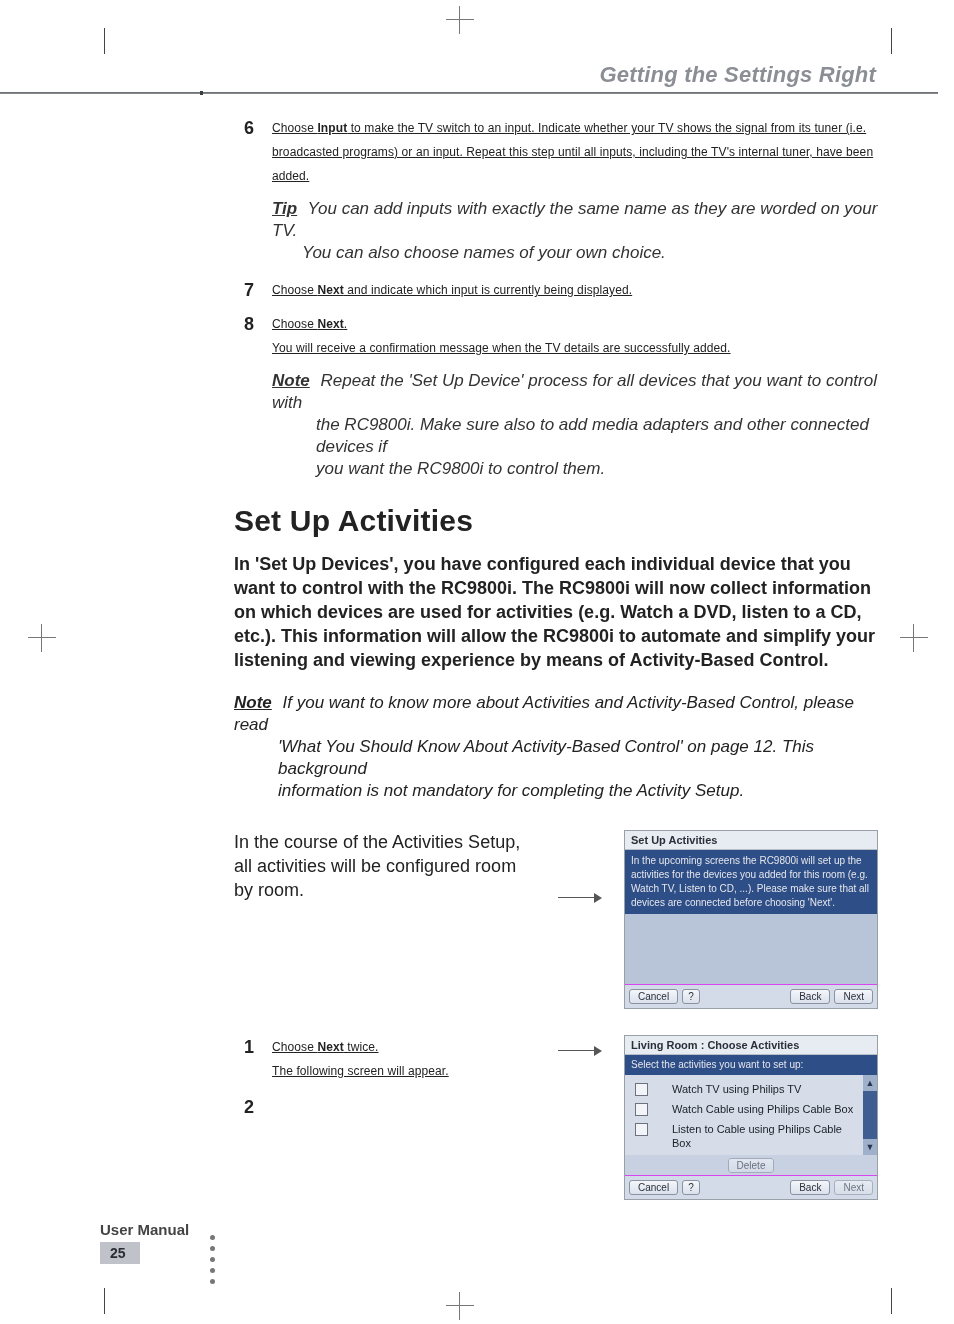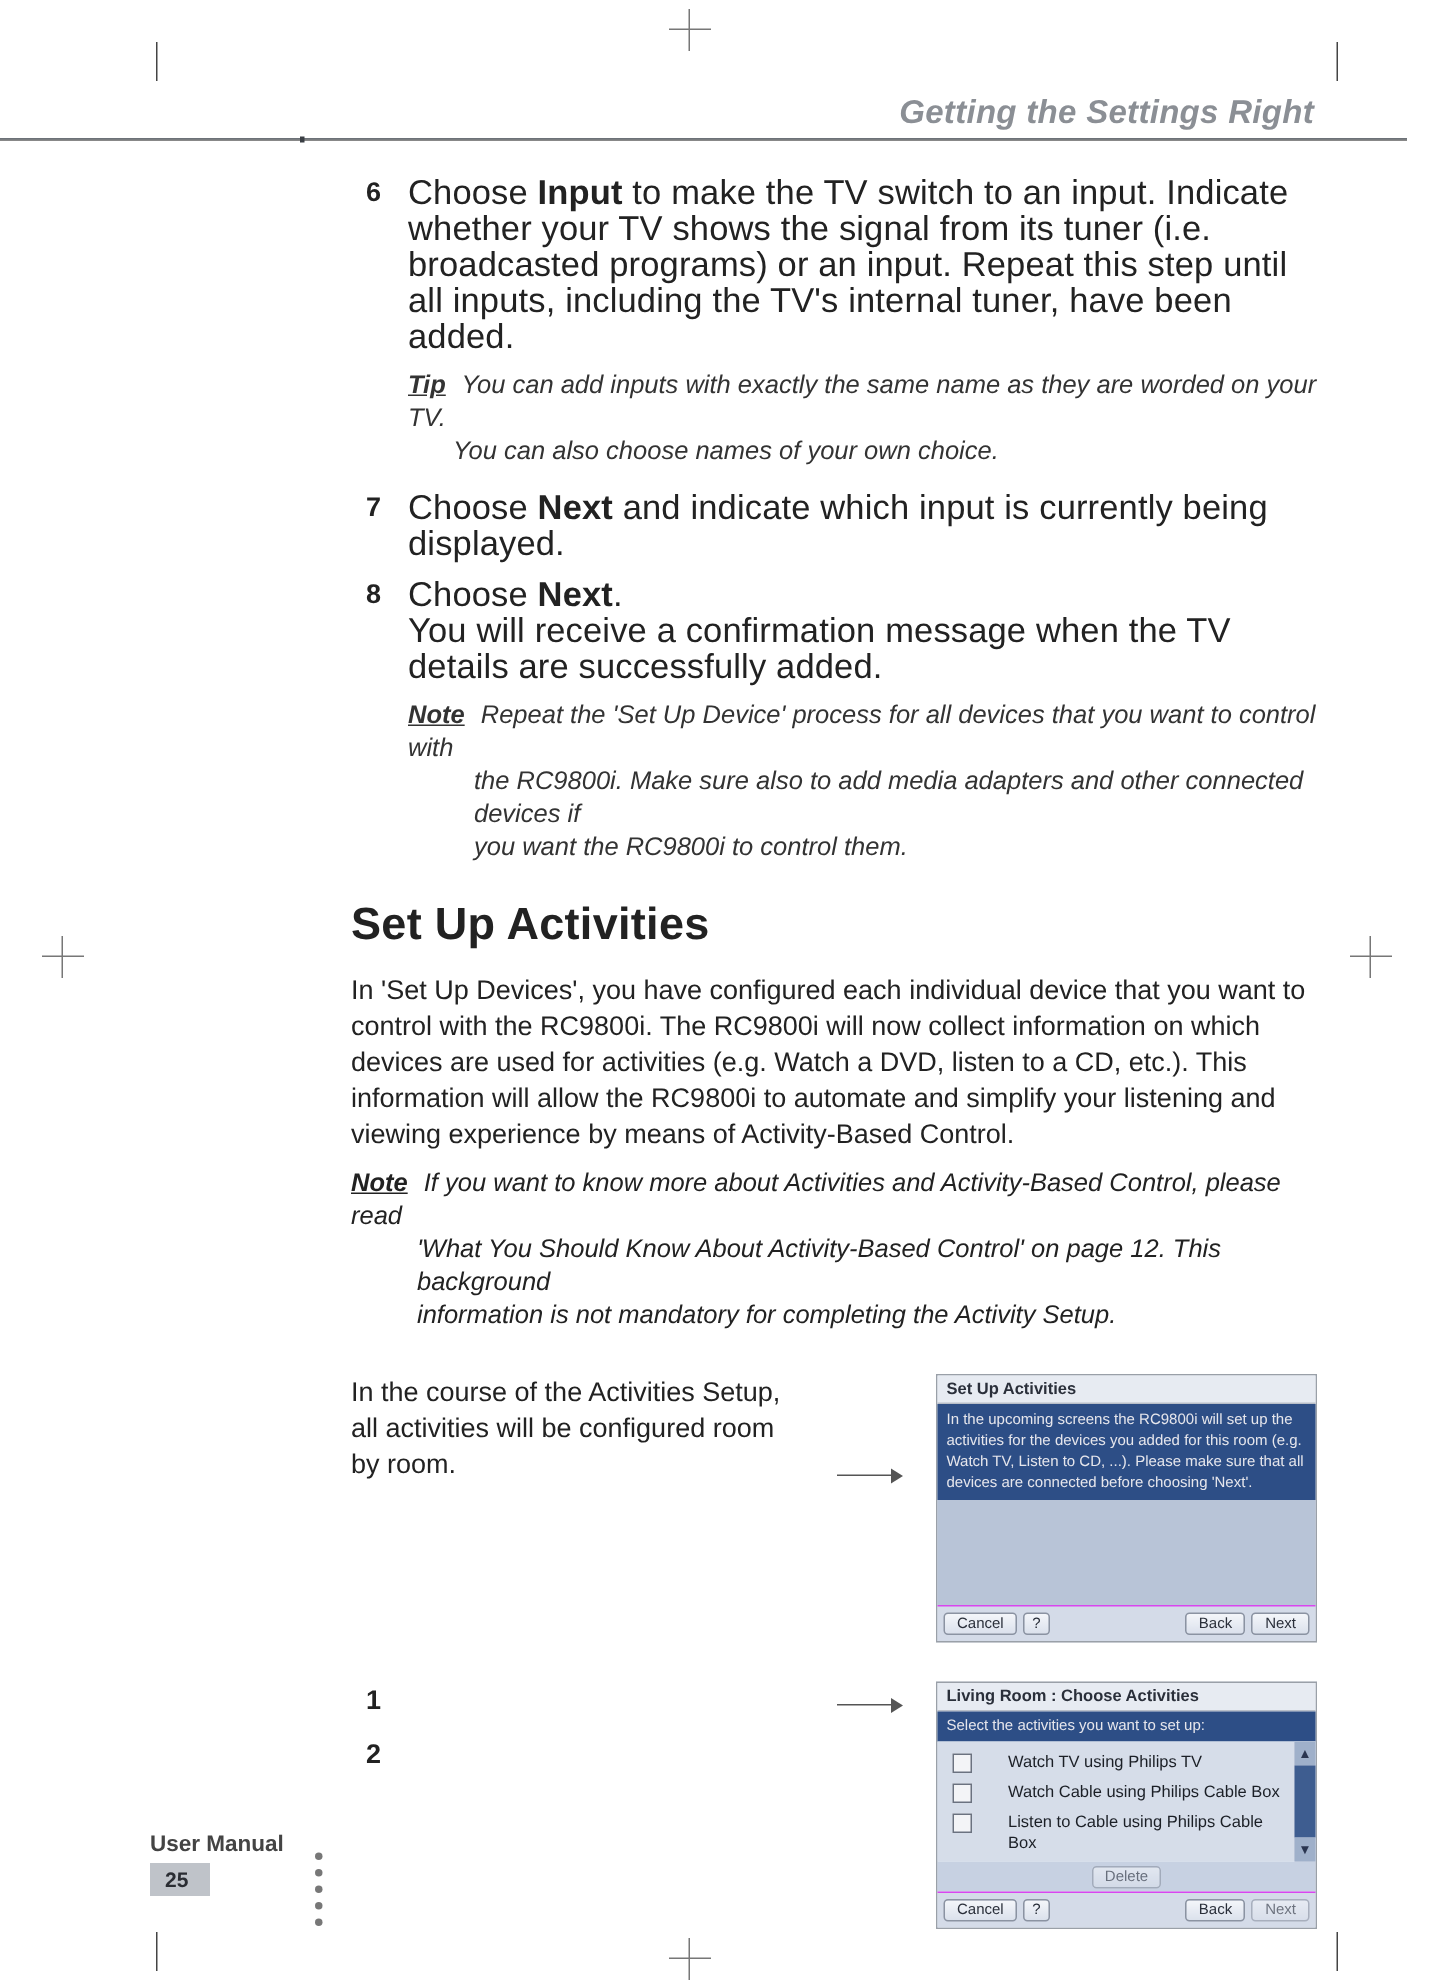--- a/index.html
+++ b/index.html
@@ -74,21 +74,21 @@
 
   .content {
     position: absolute;
     left: 234px;
     right: 60px;
     top: 116px;
   }
 
   .step { display:flex; gap:18px; margin-bottom:10px; }
   .step-num { width:20px; text-align:right; font-weight:700; font-size:18px; line-height:24px; }
-  .step-body { flex:1; font-size:23px; line-height:24px; letter-spacing:.1px; }
+  .step-body { flex:1; font-size:12px; line-height:24px; letter-spacing:.1px;text-decoration:underline; }
   .step-body b { font-weight:700; }
 
   .tip, .note {
     margin: 8px 0 14px 38px;
     font-style: italic;
     font-size: 17px;
     line-height:22px;
     color:#333;
   }
   .tip-label, .note-label {
@@ -100,21 +100,21 @@
   .tip-body, .note-body { }
   .tip-inner { display:block; margin-left:30px; }
   .note-inner { display:block; margin-left:44px; }
 
   .section-heading {
     font-size: 30px;
     font-weight: 800;
     margin: 24px 0 14px 0;
     letter-spacing:.2px;
   }
-  .para { font-size:18px; line-height:24px; margin-bottom:10px; }
+  .para { font-size:18px; line-height:24px; margin-bottom:20px;font-weight:bold; }
 
   .note-block {
     font-style: italic;
     font-size:17px;
     line-height:22px;
     margin: 6px 0 28px 0;
   }
   .note-block .note-inner { margin-left:44px; }
 
   
@@ -314,20 +314,24 @@
           <span class="btn">Back</span>
           <span class="btn">Next</span>
         </div>
       </div>
     </div>
 
     <div class="row">
       <div class="left">
         <div class="step">
           <div class="step-num">1</div>
+          <div class="step-body">
+            <span>Choose </span><b>Next</b><span> twice.</span><br>
+            <span>The following screen will appear.</span>
+          </div>
         </div>
         <div class="step">
           <div class="step-num">2</div>
         </div>
       </div>
       <div class="arrow a2"></div>
       <div class="device">
         <div class="titlebar">Living Room : Choose Activities</div>
         <div class="bluebar" style="padding:3px 6px;">Select the activities you want to set up:</div>
         <div class="bodyarea" style="min-height:auto;">

